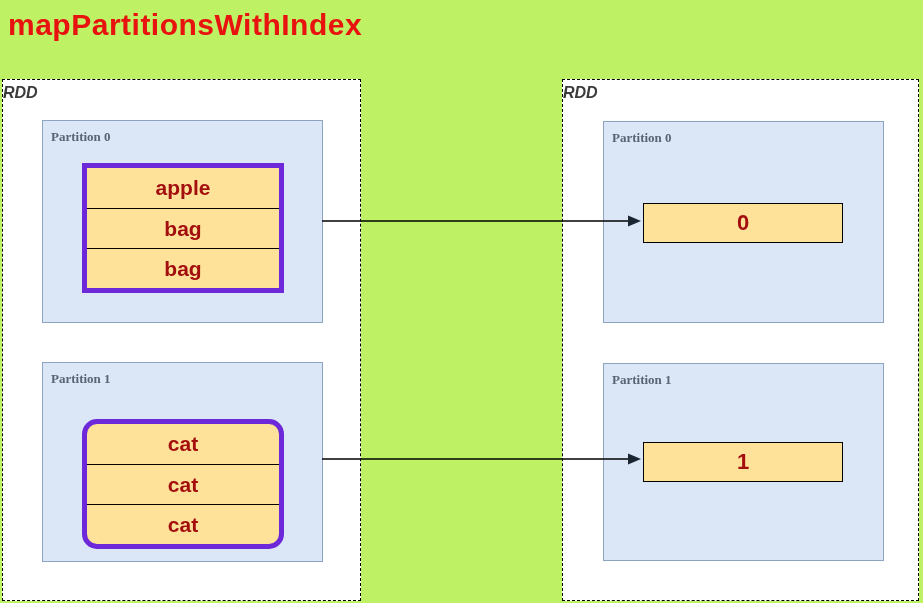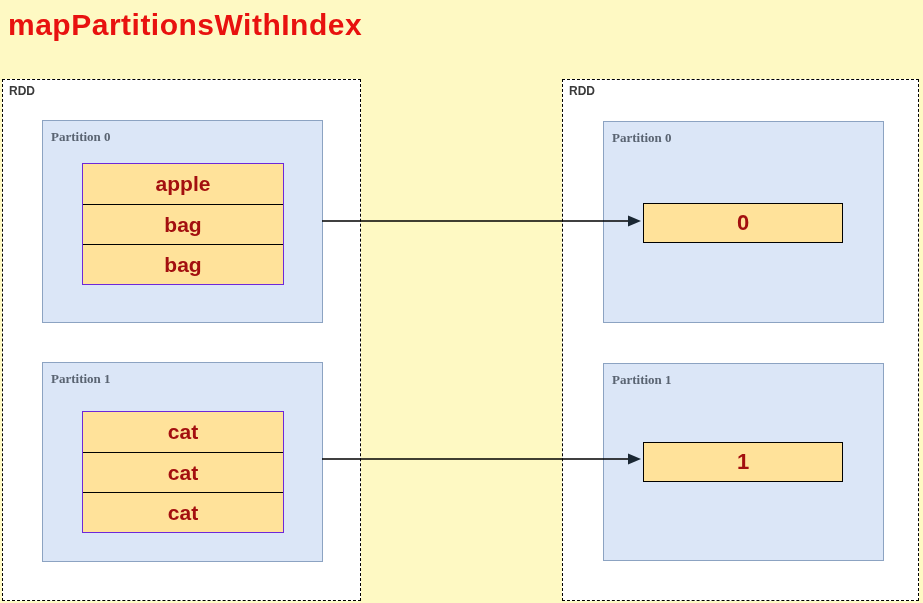--- a/index.html
+++ b/index.html
@@ -2,62 +2,62 @@
 <html><head>
 <meta charset="utf-8">
 <style>
   * { margin: 0; padding: 0; box-sizing: border-box; }
   html, body { background: #ffffff; }
   body {
     font-family: "Liberation Sans", sans-serif;
     width: 923px; height: 603px;
     position: relative; overflow: hidden;
   }
-  .canvas { position: absolute; inset: 0; width: 923px; height: 603px; background: #fef9c3; }
+  .canvas { position: absolute; inset: 0; width: 923px; height: 603px; background: #bef264; }
 
   .title {
     position: absolute; left: 8px; top: 8px;
     font-size: 30px; font-weight: bold; letter-spacing: 0.5px;
     color: #e8120f;
   }
 
   .rdd {
     position: absolute; top: 79px; height: 522px;
     border: 1px dashed #000000; background: #ffffff;
   }
   .rdd.left  { left: 2px;   width: 359px; }
   .rdd.right { left: 562px; width: 357px; }
 
   .rdd-label {
-    position: absolute; top: 4px; left: 6px;
-    font-size: 12px; font-weight: bold; color: #3a3a3a;
+    position: absolute; top: 4px; left: 0;
+    font-size: 16px; font-weight: bold; color: #3a3a3a; font-style: italic;
   }
 
   .partition {
     position: absolute; width: 281px;
     background: #dbe6f7; border: 1px solid #8ca3c2;
   }
   .rdd.left  .partition { left: 39px; }
   .rdd.right .partition { left: 40px; }
   .partition.p0 { top: 40px;  height: 203px; }
   .partition.p1 { top: 282px; height: 200px; }
   .rdd.right .partition.p0 { top: 41px;  height: 202px; }
   .rdd.right .partition.p1 { top: 283px; height: 198px; }
 
   .p-label {
     position: absolute; top: 8px; left: 8px;
     font-size: 13px; font-weight: bold; color: #5a6472; font-family: Liberation Serif, serif;
   }
 
   .stack {
     position: absolute; left: 39px; width: 202px;
-    border: 1px solid #6d28d9; background: #ffe29a;
+    border: 5px solid #6d28d9; background: #ffe29a;
   }
   .partition.p0 .stack { top: 42px; }
-  .partition.p1 .stack { top: 48px; }
+  .partition.p1 .stack { top: 56px; border-radius: 15px; }
 
   .item {
     height: 40px; line-height: 40px; text-align: center;
     font-size: 21px; font-weight: bold; color: #a30f0f;
     border-top: 1px solid #000000;
   }
   .item:first-child { border-top: none; }
 
   .value-box {
     position: absolute; left: 39px; width: 200px; height: 40px;

